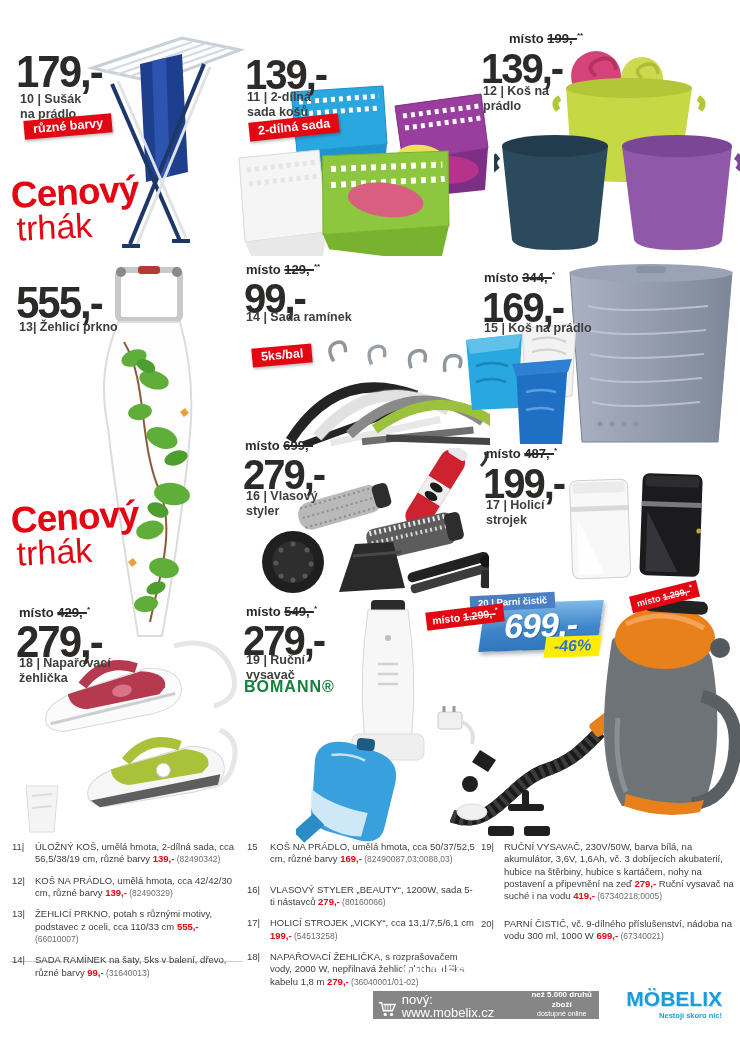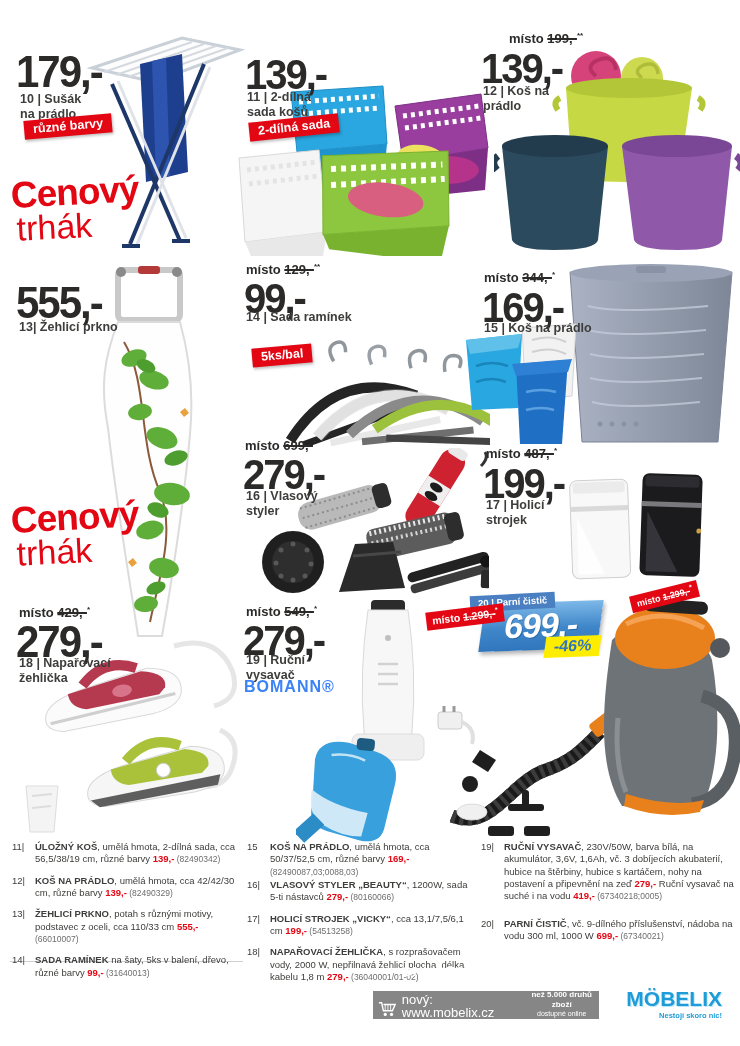--- a/index.html
+++ b/index.html
@@ -10,36 +10,36 @@
   .price{font-size:42px;font-weight:900;color:#2b2a29;letter-spacing:-2px;line-height:1;z-index:6;transform:scaleY(1.06);transform-origin:left top;white-space:nowrap}
   .price.sm{font-size:40px}
   .misto{font-size:13px;font-weight:700;color:#2b2a29;z-index:6;white-space:nowrap}
   .misto .strike{text-decoration:line-through;text-decoration-thickness:1.5px}
   .misto sup{font-size:8px;vertical-align:super}
   .plabel{font-size:12.5px;font-weight:700;color:#3d3d3b;line-height:1.18;z-index:6;white-space:nowrap}
   .rbadge{background:#e30613;color:#fff;font-size:12.5px;font-weight:700;padding:2px 9px 3px;z-index:7;white-space:nowrap;box-shadow:1px 2px 3px rgba(0,0,0,.25)}
   .cenovy{color:#e30613;z-index:7;line-height:.95;transform:rotate(-3deg);transform-origin:left top}
   .cenovy .l1{font-size:37px;font-weight:900;letter-spacing:-1px}
   .cenovy .l2{font-size:34px;font-weight:500;margin-left:4px}
-  .brandtxt{font-size:16px;font-weight:700;color:#3b82f6;letter-spacing:1px;z-index:6}
+  .brandtxt{font-size:16px;font-weight:700;color:#15803d;letter-spacing:1px;z-index:6}
   .imgbox{z-index:1}
   
   .nbadge{background:#4a80c2;color:#fff;font-size:9.5px;font-weight:700;padding:2px 8px 3px;z-index:8;transform:rotate(-3deg);white-space:nowrap}
   .redmisto{background:#e30613;color:#fff;font-size:10.5px;font-weight:700;padding:2px 6px 3px;z-index:8;white-space:nowrap}
   .redmisto .strike{text-decoration:line-through}
   .redmisto sup{font-size:7px}
   .bluebox{width:118px;height:48px;background:linear-gradient(180deg,#7db9e8 0%,#3f86c9 55%,#2f76bd 100%);z-index:7;transform:skewX(-10deg) rotate(-2deg);text-align:center;box-shadow:2px 3px 4px rgba(0,0,0,.3)}
   .bluebox .big{font-size:34px;font-weight:900;color:#fff;line-height:46px;letter-spacing:-1px;text-shadow:1px 1px 0 rgba(0,60,120,.4)}
   .pctbadge{background:#ffed00;color:#2f76bd;font-size:16px;font-weight:900;padding:1px 9px 2px;z-index:9;transform:skewX(-10deg) rotate(-2deg);white-space:nowrap}
   
   .dcol{position:absolute;top:841px;z-index:6;font-size:9.5px;color:#3d3d3b;line-height:1.3}
   .ditem{display:flex;margin-bottom:9px}
   .dnum{width:23px;flex:none}
   .dtxt{flex:1}
-  .dtxt b{font-weight:700}
+  .dtxt b{font-weight:400}
   .dtxt .rp{color:#e30613;font-weight:700}
   .dtxt .code{font-size:8.5px;color:#6d6d6d}
   .divider{height:1px;background:#cfcfcf;z-index:2}
   
   .shopbox{left:373px;top:991px;width:226px;height:28px;background:#868686;color:#fff;display:flex;align-items:flex-end;z-index:6}
   .shopbox .lft{margin-left:4px;line-height:1}
   .shopbox .t1{font-size:13.5px;font-weight:900;letter-spacing:.5px}
   .shopbox .t2{font-size:13px;margin-top:15px}
   .shopbox .rgt{margin-left:8px;font-size:7px;line-height:1.25;text-align:center}
   .shopbox .n2{font-size:8px;font-weight:700}
@@ -431,21 +431,21 @@
     <div class="ditem">
       <span class="dnum">13|</span>
       <span class="dtxt"><b>ŽEHLICÍ PRKNO</b><span>, potah s různými motivy, podstavec z oceli, cca 110/33 cm </span><span class="rp">555,-</span><span class="code"> (66010007)</span></span>
     </div>
     <div class="ditem">
       <span class="dnum">14|</span>
       <span class="dtxt"><b>SADA RAMÍNEK</b><span> na šaty, 5ks v balení, dřevo, různé barvy </span><span class="rp">99,-</span><span class="code"> (31640013)</span></span>
     </div>
   </div>
   <div class="dcol" style="left:247px;width:230px">
-    <div class="ditem" style="margin-bottom:1px">
+    <div class="ditem" style="margin-bottom:18px">
       <span class="dnum">15</span>
       <span class="dtxt"><b>KOŠ NA PRÁDLO</b><span>, umělá hmota, cca 50/37/52,5 cm, různé barvy </span><span class="rp">169,-</span><span class="code"> (82490087,03;0088,03)</span></span>
     </div>
     <div class="ditem">
       <span class="dnum">16|</span>
       <span class="dtxt"><b>VLASOVÝ STYLER „BEAUTY“</b><span>, 1200W, sada 5-ti nástavců </span><span class="rp">279,-</span><span class="code"> (80160066)</span></span>
     </div>
     <div class="ditem">
       <span class="dnum">17|</span>
       <span class="dtxt"><b>HOLICÍ STROJEK „VICKY“</b><span>, cca 13,1/7,5/6,1 cm </span><span class="rp">199,-</span><span class="code"> (54513258)</span></span>

